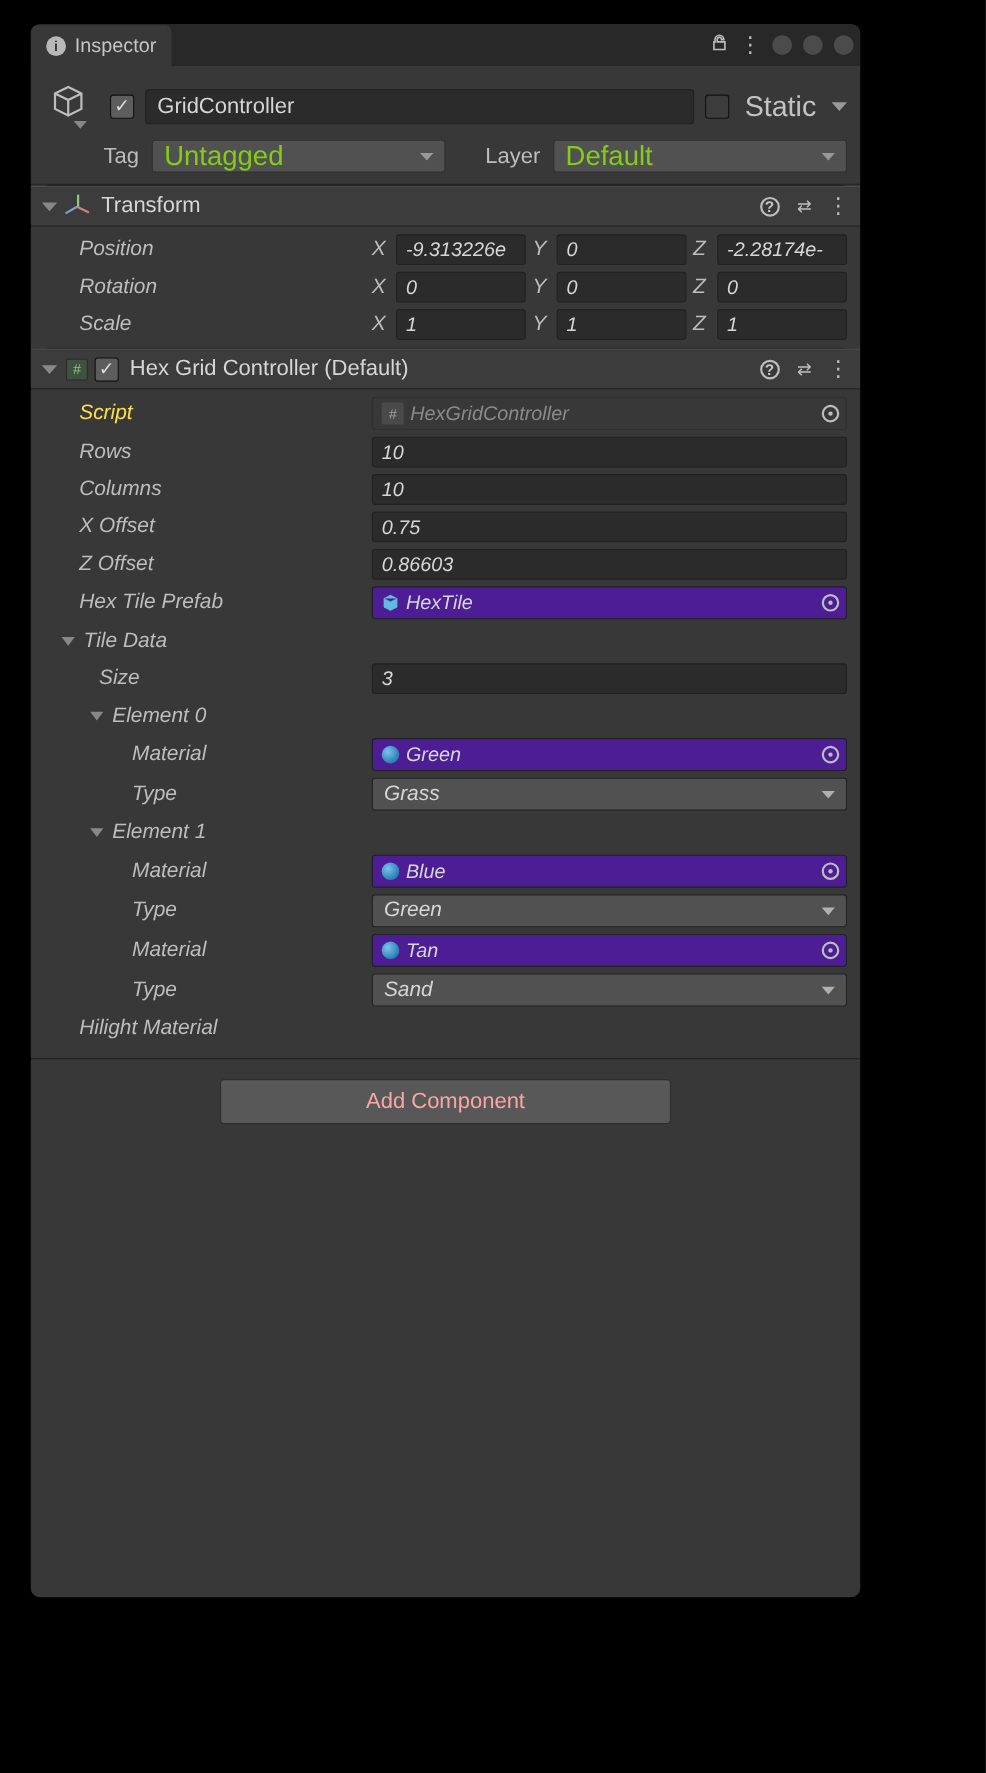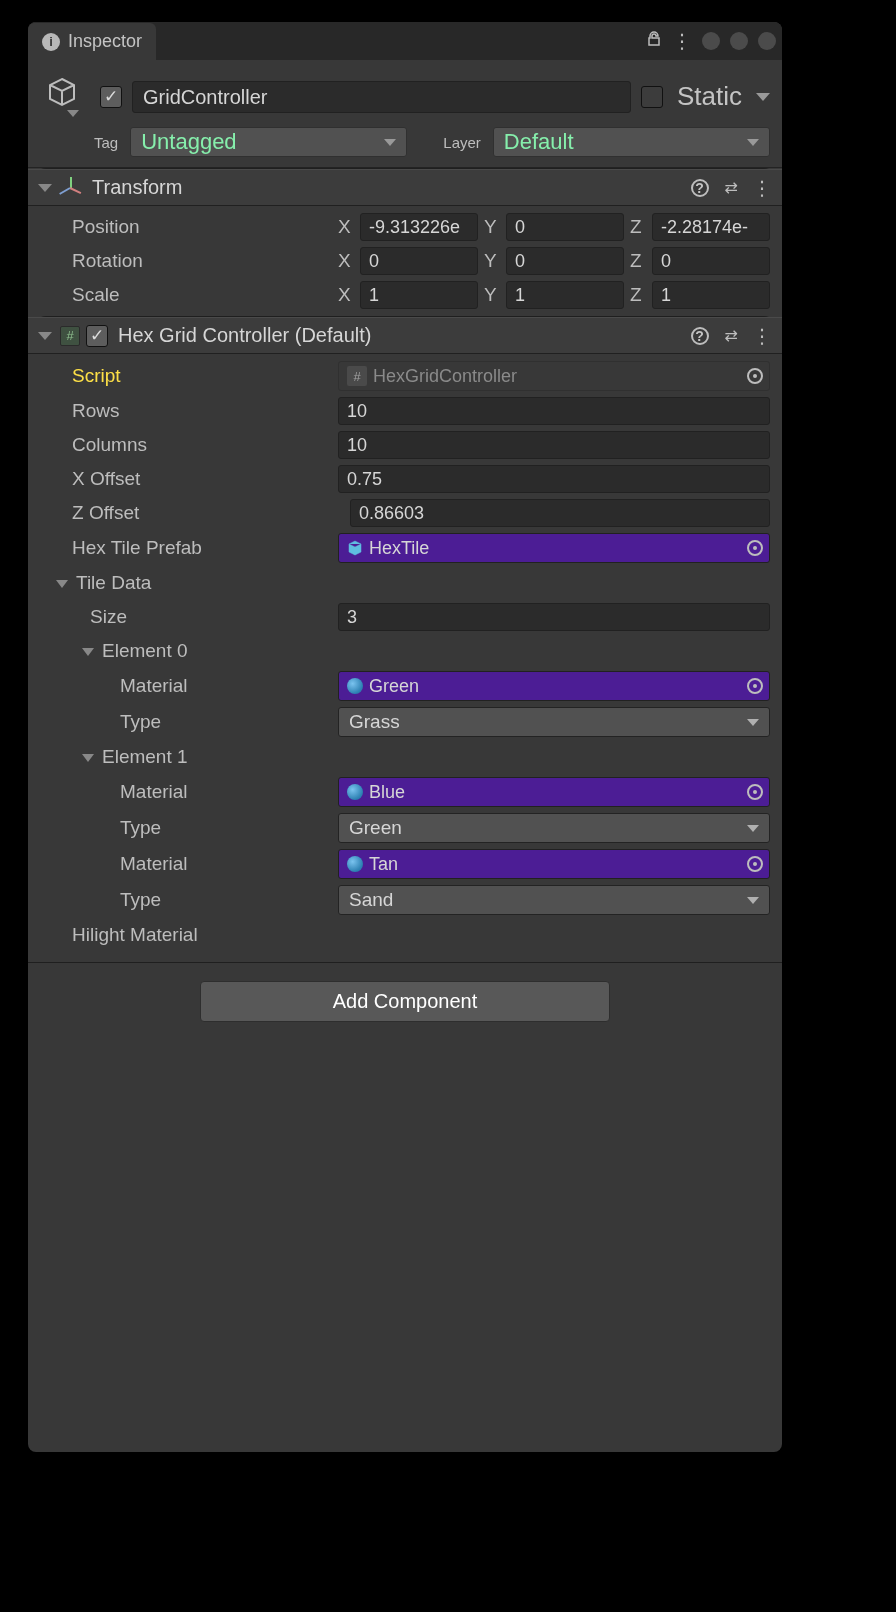--- a/index.html
+++ b/index.html
@@ -21,32 +21,32 @@
 
 .checkbox { width: 22px; height: 22px; border: 1px solid #111; background: #5d5d5d; border-radius: 3px; display: flex; align-items: center; justify-content: center; flex-shrink: 0; }
 .checkbox.big { width: 22px; height: 22px; }
 .check { color: #dcdcdc; font-size: 17px; line-height: 1; }
 
 .name-input { flex: 1; background: #2b2b2b; border: 1px solid #212121; border-radius: 3px; padding: 4px 10px; color: #d6d6d6; font-size: 20px; font-weight: 500; height: 32px; }
 .static-label { color: #c4c4c4; font-size: 26px; padding: 0 4px; }
 .dropdown-tri { width: 0; height: 0; border-left: 7px solid transparent; border-right: 7px solid transparent; border-top: 8px solid #999; }
 
 .meta-row { display: flex; align-items: center; gap: 8px; padding-left: 54px; }
-.meta-row .lab { font-size: 15px; color: #bdbdbd; margin-right: 4px; }
-.dropdown { background: #515151; border: 1px solid #303030; border-radius: 3px; padding: 3px 10px; display: flex; align-items: center; justify-content: space-between; color: #86efac; font-size: 22px; height: 30px; }
+.meta-row .lab { font-size: 20px; color: #bdbdbd; margin-right: 4px; }
+.dropdown { background: #515151; border: 1px solid #303030; border-radius: 3px; padding: 3px 10px; display: flex; align-items: center; justify-content: space-between; color: #84cc16; font-size: 25px; height: 30px; }
 .dropdown.small-tri::after { content: ""; width: 0; height: 0; border-left: 6px solid transparent; border-right: 6px solid transparent; border-top: 7px solid #999; margin-left: 8px; }
 
 .component { border-top: 1px solid #1f1f1f; border-radius: 19px; }
 .component-header { display: flex; align-items: center; background: #3c3c3c; padding: 6px 10px; border-bottom: 1px solid #202020; border-top: 1px solid #4a4a4a; }
 .fold-tri { width: 0; height: 0; border-top: 7px solid transparent; border-bottom: 7px solid transparent; border-left: 8px solid #888; margin-right: 10px; cursor: pointer; }
 .fold-tri.open { border-left: 7px solid transparent; border-right: 7px solid transparent; border-top: 8px solid #888; border-bottom: none; margin-right: 8px; }
 .comp-title { color: #d6d6d6; font-size: 20px; font-weight: 500; flex: 1; }
 .comp-icons { display: flex; gap: 16px; align-items: center; color: #a9a9a9; }
 
-.prop-table { padding: 4px 0; }
+.prop-table { padding: 4px 0; font-style: italic; }
 .prop-row { display: flex; align-items: center; padding: 3px 12px 3px 20px; min-height: 34px; }
 .prop-label { flex: 0 0 290px; color: #bdbdbd; font-size: 19px; padding-left: 24px; }
 .prop-label.disabled { color: #fde047; }
 .prop-label.indent1 { padding-left: 42px; }
 .prop-label.indent2 { padding-left: 72px; }
 
 .xyz-group { display: flex; gap: 6px; flex: 1; }
 .xyz-field { display: flex; align-items: center; flex: 1; }
 .xyz-field .axis { color: #bdbdbd; font-size: 19px; margin-right: 6px; width: 16px; }
 .num-input { flex: 1; background: #2b2b2b; border: 1px solid #212121; border-radius: 3px; padding: 3px 8px; color: #d6d6d6; font-size: 18px; height: 28px; min-width: 0; overflow: hidden; white-space: nowrap; }
@@ -61,21 +61,21 @@
 
 .prefab-icon { width: 16px; height: 16px; margin-right: 6px; display: inline-block; }
 .mat-icon { width: 16px; height: 16px; border-radius: 50%; background: radial-gradient(circle at 35% 35%, #7ac3ef 0%, #2b7fb1 70%); margin-right: 6px; flex-shrink: 0; }
 
 .enum-dropdown { flex: 1; background: #515151; border: 1px solid #232323; border-radius: 3px; padding: 3px 10px; height: 30px; display: flex; align-items: center; justify-content: space-between; color: #d6d6d6; font-size: 19px; }
 .enum-dropdown::after { content: ""; width: 0; height: 0; border-left: 6px solid transparent; border-right: 6px solid transparent; border-top: 7px solid #b0b0b0; }
 
 .small-fold { width: 0; height: 0; border-left: 6px solid transparent; border-right: 6px solid transparent; border-top: 8px solid #888; margin-right: 8px; display: inline-block; vertical-align: middle; }
 
 .add-comp-row { display: flex; justify-content: center; padding: 18px 0 0 0; border-top: 1px solid #1f1f1f; margin-top: 6px;}
-.add-comp-btn { background: #585858; color: #ffffff; font-size: 20px; padding: 8px 0; width: 410px; text-align: center; border: 1px solid #2e2e2e; border-radius: 4px; cursor: pointer; }
+.add-comp-btn { background: #585858; color: #fca5a5; font-size: 20px; padding: 8px 0; width: 410px; text-align: center; border: 1px solid #2e2e2e; border-radius: 4px; cursor: pointer; }
 
 .info-icon { width: 18px; height: 18px; border-radius: 50%; background: #383838; color: #c4c4c4; font-size: 14px; font-weight: bold; display: flex; align-items: center; justify-content: center; border: 2px solid #bdbdbd;}
 .lock-icon { font-size: 17px; color: #bdbdbd; }
 .kebab { font-size: 20px; color: #bdbdbd; line-height: 1; }
 .preset-icon { font-size: 16px; color: #bdbdbd; letter-spacing:-2px;}
 
 .transform-axes { width: 22px; height: 22px; position: relative; margin-right: 10px; }
 .transform-axes .a1 { position:absolute; left:10px; top:0; width:2px; height:12px; background:#7fd17f; }
 .transform-axes .a2 { position:absolute; left:10px; top:10px; width:12px; height:2px; background:#d17f7f; transform-origin:left; transform:rotate(25deg);}
 .transform-axes .a3 { position:absolute; left:10px; top:10px; width:12px; height:2px; background:#7f9fd1; transform-origin:left; transform:rotate(150deg);}
@@ -233,21 +233,21 @@
       <div class="prop-row">
           <span class="prop-label">Columns</span>
           <div class="num-input" style="flex:1;">10</div>
         </div>
       <div class="prop-row">
           <span class="prop-label">X Offset</span>
           <div class="num-input" style="flex:1;">0.75</div>
         </div>
       <div class="prop-row">
           <span class="prop-label">Z Offset</span>
-          <div class="num-input" style="flex:1;margin-left:12px;">0.86603</div>
+          <div class="num-input" style="flex:1;">0.86603</div>
         </div>
       <div class="prop-row">
         <span class="prop-label">Hex Tile Prefab</span>
         <div class="obj-field">
           <svg class="prefab-icon" viewBox="0 0 16 16">
               <path d="M8 1 L14 4 L14 12 L8 15 L2 12 L2 4 Z M2 4 L8 7 L14 4 M8 7 L8 15" fill="#5fbde0" stroke="#5fbde0" stroke-width="0.5"></path>
             </svg>
           <span>HexTile</span>
           <div class="picker"></div>
         </div>

